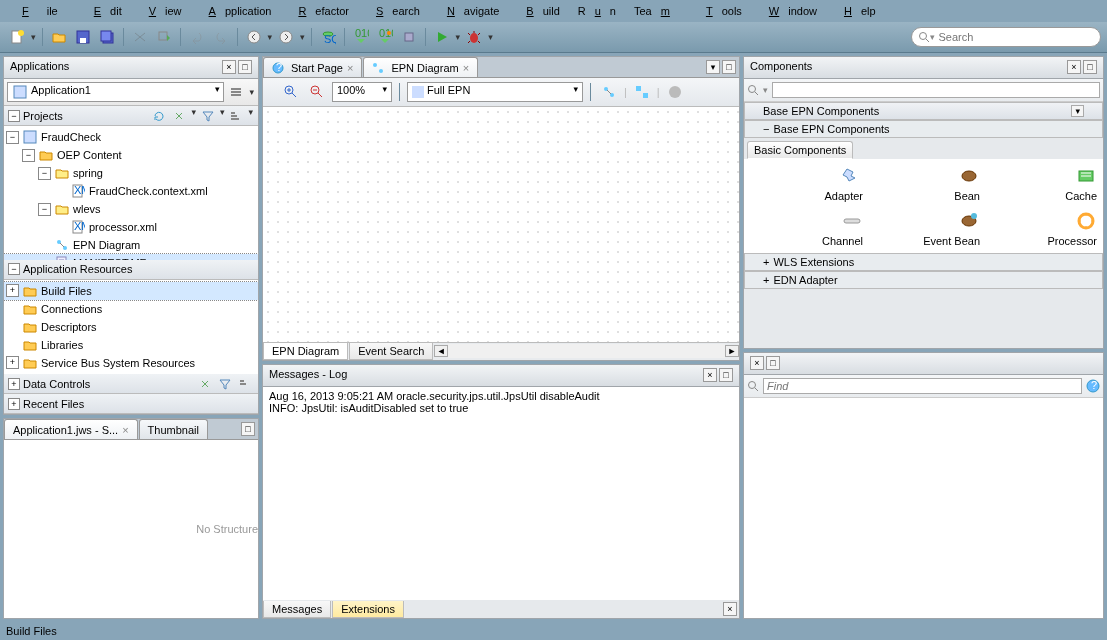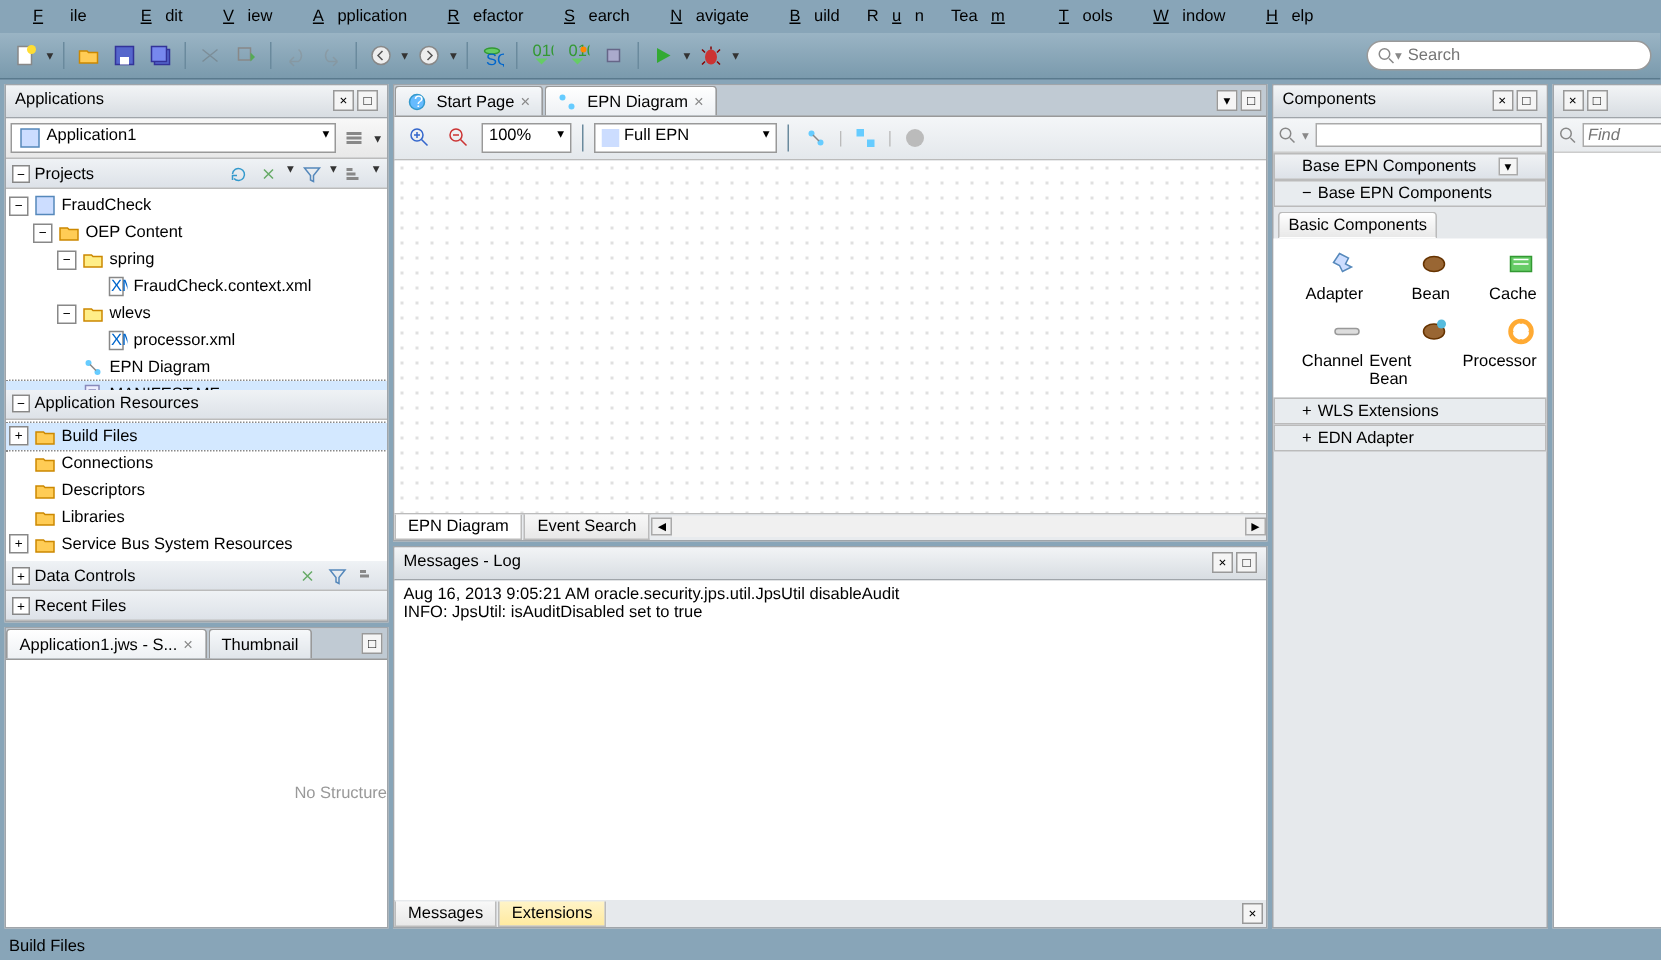--- a/index.html
+++ b/index.html
@@ -24,31 +24,31 @@
 .section-head .title { flex: 1; }
 .section-head .plus { width: 12px; height: 12px; border: 1px solid #888; background: #fff; font-size: 9px; display: flex; align-items: center; justify-content: center; margin-right: 3px; }
 .tree { flex: 1; background: #fff; overflow: auto; padding: 2px 0; }
 .tree-node { display: flex; align-items: center; padding: 1px 0; white-space: nowrap; cursor: default; }
 .tree-node.sel { background: #d3e8ff; outline: 1px dotted #888; }
 .exp { width: 13px; height: 13px; border: 1px solid #888; background: #fff; font-size: 9px; display: flex; align-items: center; justify-content: center; margin-right: 3px; line-height: 1; flex: none; }
 .exp.blank { border: none; background: none; }
 .ico { width: 16px; height: 16px; margin-right: 3px; flex: none; display: inline-flex; align-items: center; justify-content: center; }
 .left-col { display: flex; flex-direction: column; width: 256px; gap: 3px; min-height: 0; }
 .center-col { flex: 1; display: flex; flex-direction: column; gap: 3px; min-height: 0; }
-.right-col { display: flex; flex-direction: row; width: 256px; gap: 3px; min-height: 0; }
+.right-col { display: flex; flex-direction: column; width: 361px; gap: 3px; min-height: 0; }
 .app-select { background: linear-gradient(#f8f8f8,#e8e8e8); border-bottom: 1px solid #bbb; padding: 3px; display: flex; align-items: center; gap: 3px; }
 .combo { flex: 1; background: #fff; border: 1px solid #999; padding: 1px 4px; display: flex; align-items: flex-start; height: 20px; }
 .combo .arrow { margin-left: auto; font-size: 9px; }
 .proj-toolbar { display: flex; gap: 2px; padding: 0; }
 .proj-toolbar .pico { width: 18px; height: 18px; display: inline-flex; align-items: center; justify-content: center; }
 .tabs { display: flex; background: #c0cad3; border-bottom: 1px solid #999; }
 .tab { background: linear-gradient(#f6f8fa,#e0e5ea); border: 1px solid #999; border-bottom: none; padding: 3px 8px; display: flex; align-items: center; gap: 4px; margin-right: 1px; border-radius: 3px 3px 0 0; cursor: pointer; }
 .tab.active { background: linear-gradient(#fff,#eef1f4); }
 .close-tab { font-size: 11px; color: #888; cursor: pointer; }
-.editor-toolbar { background: linear-gradient(#f4f6f8,#e4e8ec); border-bottom: 1px solid #bbb; padding: 3px 6px; display: flex; align-items: center; gap: 4px; }
+.editor-toolbar { background: linear-gradient(#f4f6f8,#e4e8ec); border-bottom: 1px solid #bbb; padding: 3px 17px; display: flex; align-items: center; gap: 4px; }
 .canvas { flex: 1; background: #fff; background-image: radial-gradient(#e0e0e0 1px, transparent 1px); background-size: 10px 10px; }
 .bottom-tabs { display: flex; background: #e8ebee; border-top: 1px solid #bbb; }
 .btab { padding: 2px 8px; border: 1px solid #bbb; border-top: none; background: linear-gradient(#f8f8f8,#e8e8e8); margin-right: 1px; cursor: pointer; }
 .btab.active { background: #fff; }
 .log-body { flex: 1; background: #fff; font-family: "Courier New", monospace; font-size: 11px; padding: 3px 6px; overflow: auto; }
 .comp-section { background: linear-gradient(#f0f2f5,#dde2e8); border: 1px solid #bbb; padding: 2px 18px; display: flex; align-items: flex-start; }
 .comp-section .arrow { margin-left: auto; font-size: 9px; padding: 0 3px; }
 .palette { background: #fff; padding: 6px; display: grid; grid-template-columns: repeat(3,1fr); gap: 8px 4px; }
 .pal-item { display: flex; flex-direction: column; align-items: flex-end; gap: 3px; cursor: pointer; }
 .pal-item .lbl { font-size: 11px; }
@@ -479,21 +479,21 @@
             <svg width="16" height="16">
               <circle cx="6" cy="6" r="4" fill="none" stroke="#c33"></circle>
               <path d="M9 9l4 4M4 6h4" stroke="#c33"></path>
             </svg>
           </span>
         <div class="combo" style="width:60px;flex:none">
             <span>100%</span>
             <span class="arrow">▾</span>
           </div>
         <span class="sep"></span>
-        <div class="combo" style="width:122px;flex:none">
+        <div class="combo" style="width:176px;flex:none">
             <span class="ico" style="width:12px">
               <svg width="12" height="12">
                 <rect width="12" height="12" fill="#cdf"></rect>
               </svg>
             </span>
             <span>Full EPN</span>
             <span class="arrow">▾</span>
           </div>
         <span class="sep"></span>
         <span class="tb">

